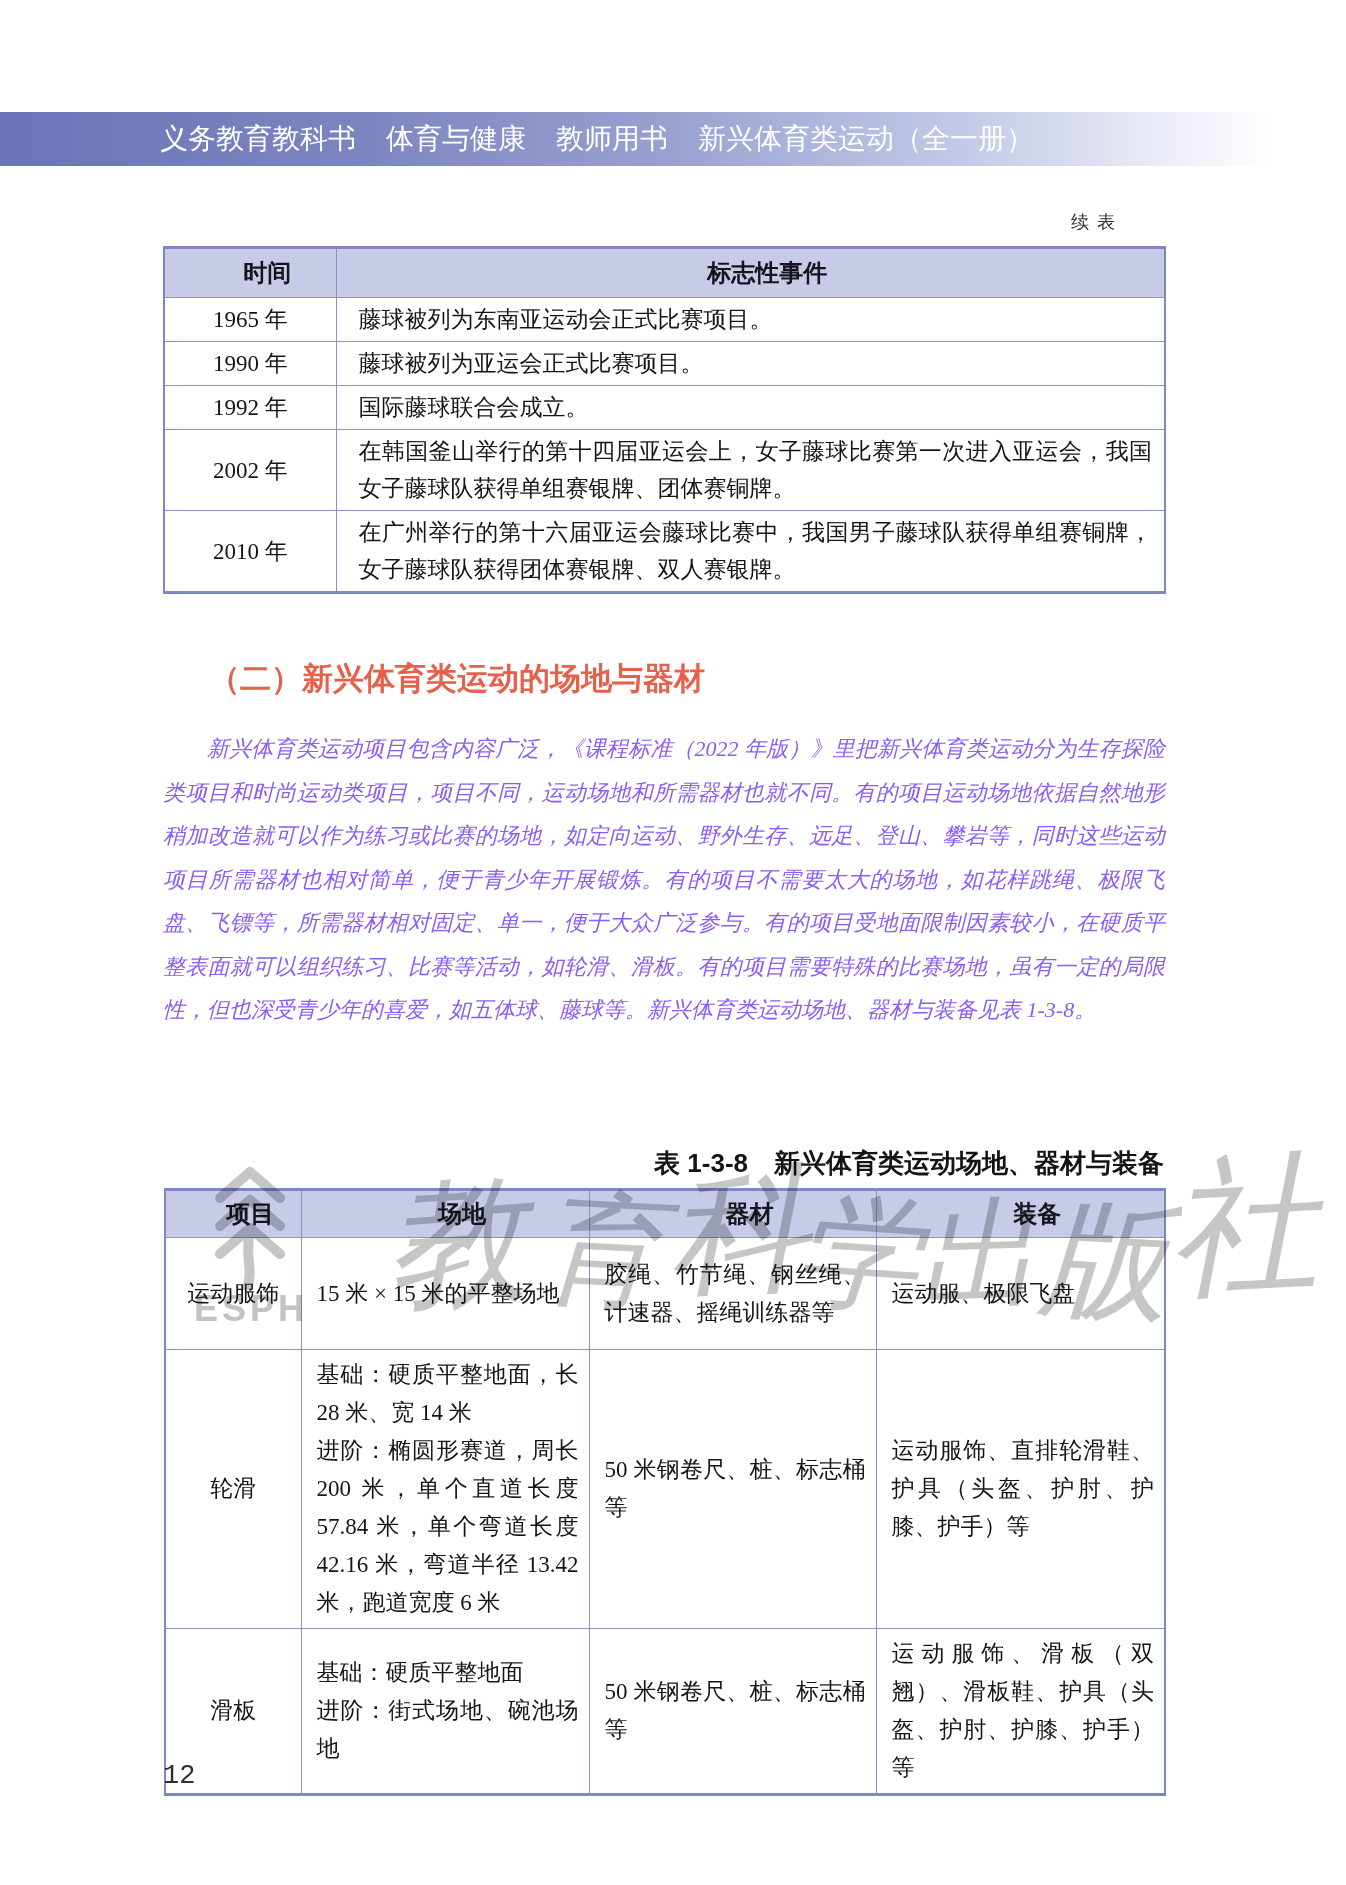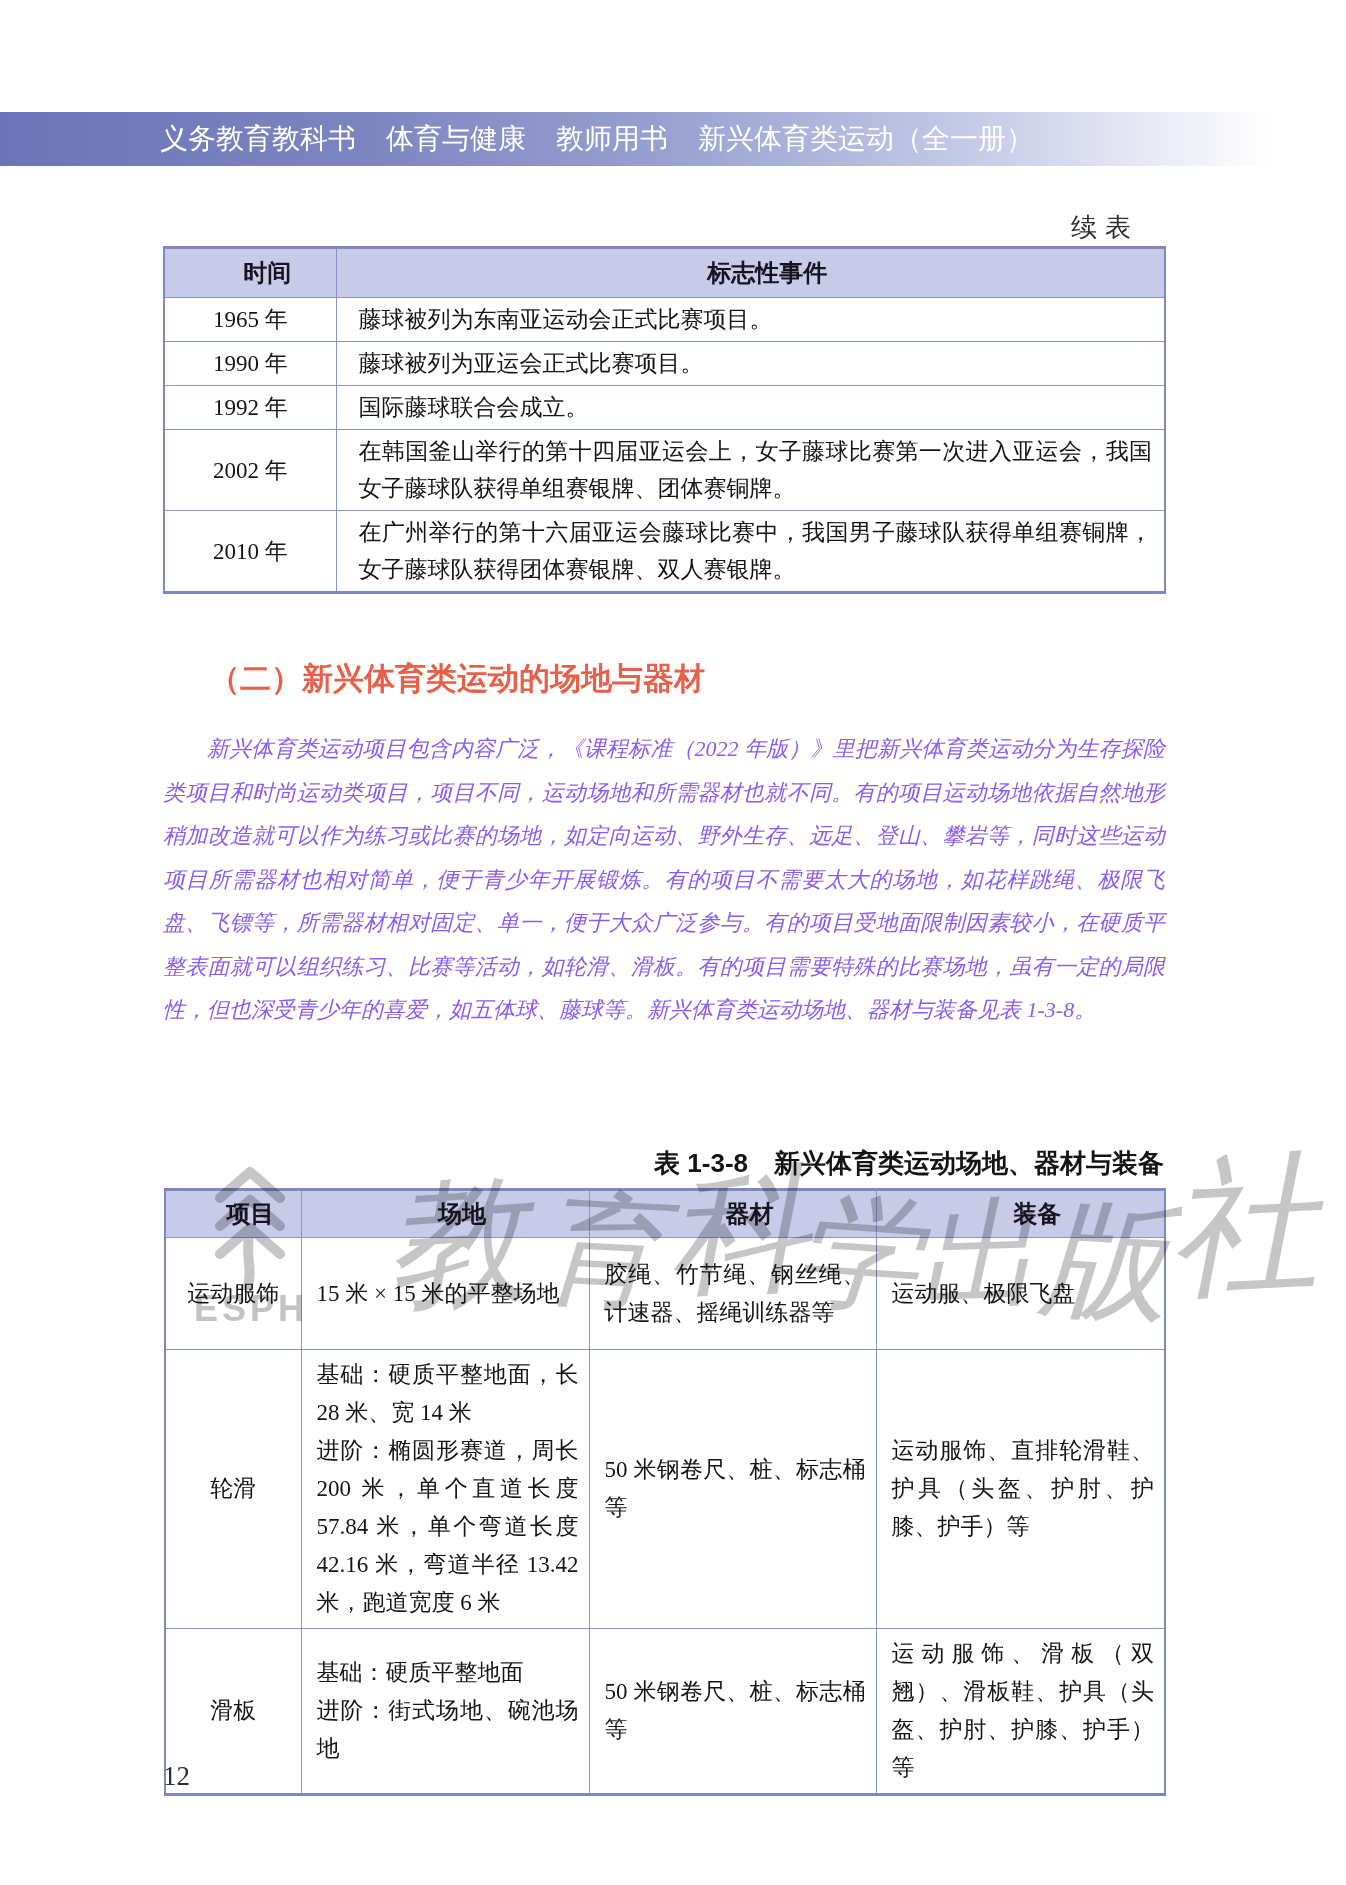--- a/index.html
+++ b/index.html
@@ -8,21 +8,21 @@
 
   
   .topbar{position:absolute;left:0;top:96px;width:1285px;height:54px;
           background:linear-gradient(90deg,#6b74b7 0%,#7d85c0 28%,#99a1d0 52%,#c6cbe8 76%,rgba(255,255,255,0) 99%);
           display:flex;align-items:center;padding-left:160px;box-sizing:border-box;
           font-family:"Liberation Sans","DejaVu Sans",sans-serif;color:#ffffff;font-size:28px;white-space:nowrap;}
   .topbar .seg{margin-right:30px;}
   .topbar .seg.bold{font-weight:normal;margin-right:0;text-align:center;}
 
   
-  .contlabel{position:absolute;left:1071px;top:194px;font-size:26px;color:#303030;letter-spacing:8px;}
+  .contlabel{position:absolute;left:1071px;top:194px;font-size:18px;color:#303030;letter-spacing:8px;}
 
   
   table.dt{position:absolute;border-collapse:collapse;table-layout:fixed;
            border-left:2px solid #7e87c1;border-right:2px solid #7e87c1;
            border-top:3px solid #7e87c1;border-bottom:3px solid #7e87c1;}
   table.dt th,table.dt td{border:1px solid #8a92c8;vertical-align:middle;box-sizing:border-box;}
   table.dt th{background:#c7cbe8;font-family:"Liberation Sans","DejaVu Sans",sans-serif;
               font-weight:bold;font-size:24px;color:#15151f;text-align:center;padding-left:35px;}
   table.dt td{font-size:23px;line-height:37px;color:#151515;}
   #table1{left:163px;top:230px;width:1001px;}
@@ -48,21 +48,21 @@
   
   .watermark{position:absolute;left:0;top:0;width:1346px;height:1885px;pointer-events:none;
              mix-blend-mode:multiply;z-index:9;}
   .wm-char{position:absolute;font-size:140px;line-height:140px;color:#c6c6c6;
            font-style:italic;font-family:"Liberation Serif","DejaVu Serif",serif;}
   .wm-esph{position:absolute;left:194px;top:1272px;font-family:"Liberation Sans","DejaVu Sans",sans-serif;
            font-weight:bold;font-size:36px;letter-spacing:4px;color:#c3c3c3;}
   .wm-logo{position:absolute;left:198px;top:1148px;}
 
   
-  .pagenum{position:absolute;left:163px;top:1745px;font-family:Liberation Serif, serif;
+  .pagenum{position:absolute;left:163px;top:1745px;font-family:Liberation Mono, monospace;
            font-size:27px;color:#2e2e2e;}
 </style>
 </head>
 <body>
 
 <div class="page">
 
   <div class="topbar">
     <span class="seg">义务教育教科书</span>
     <span class="seg">体育与健康</span>

